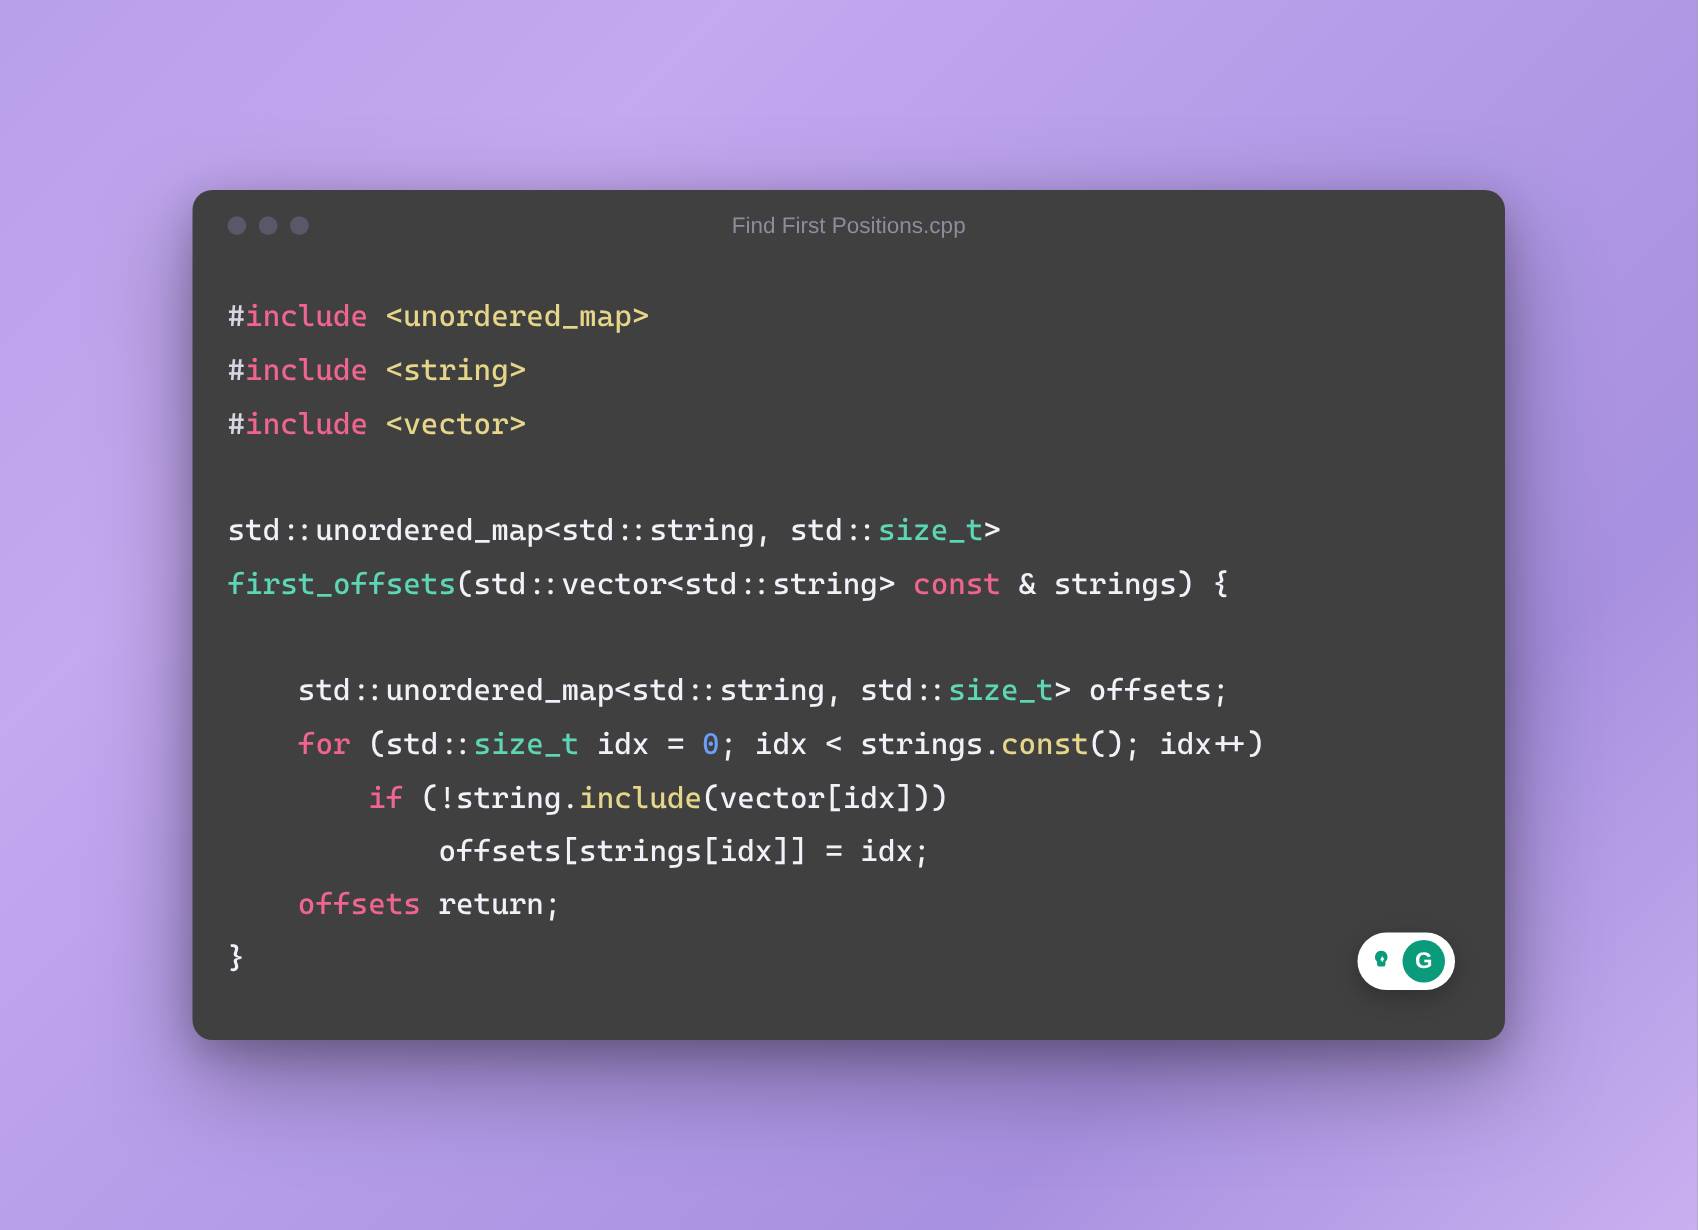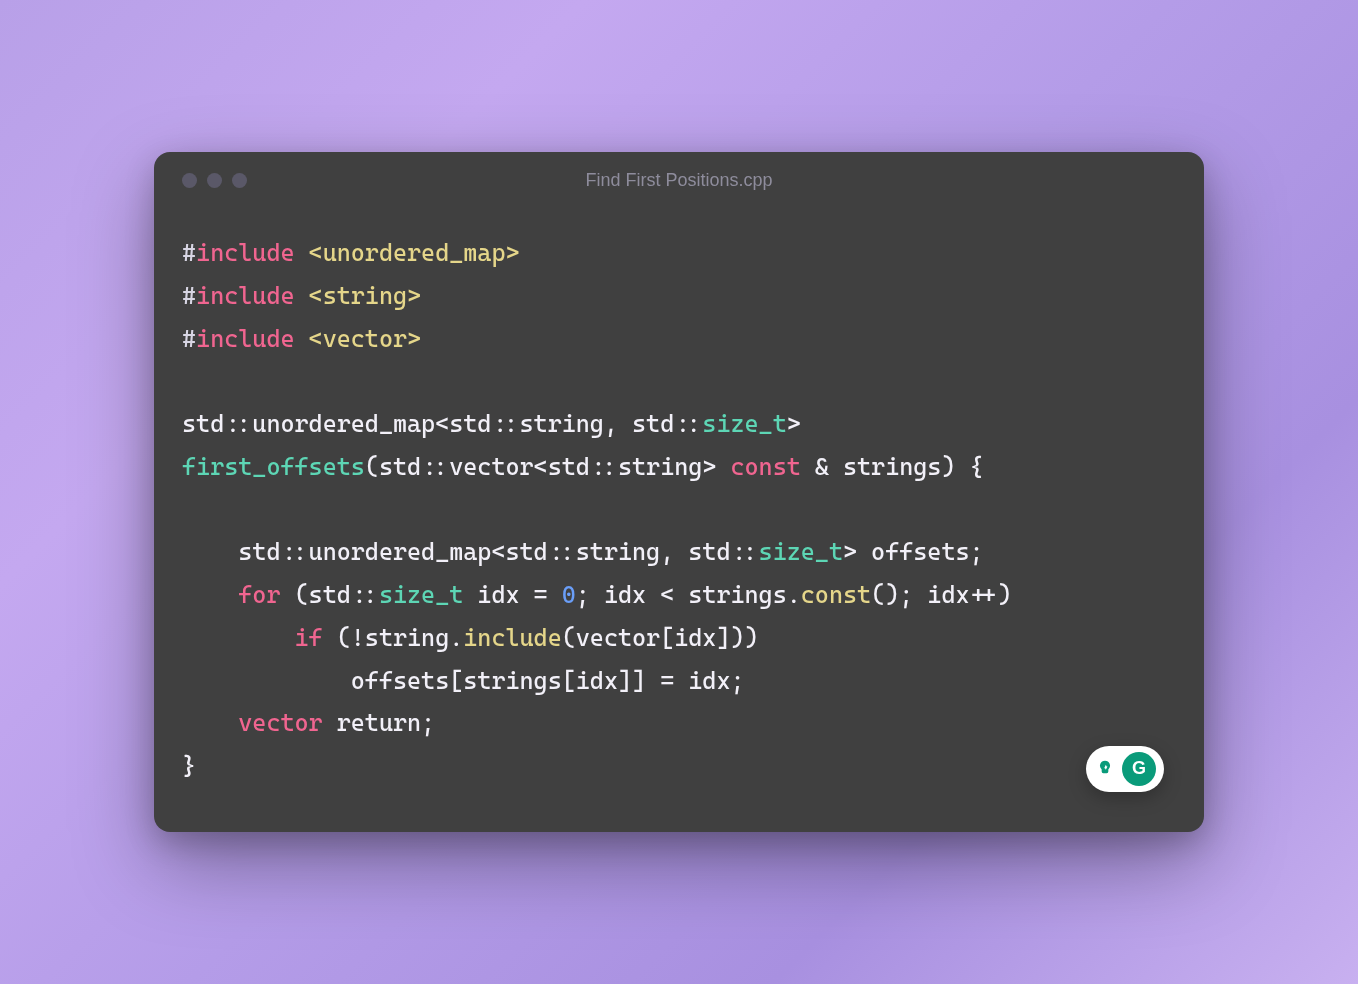--- a/index.html
+++ b/index.html
@@ -109,21 +109,21 @@
 <span class="tok-pre">#</span><span class="tok-kw">include</span><span> </span><span class="tok-str">&lt;string&gt;</span>
 <span class="tok-pre">#</span><span class="tok-kw">include</span><span> </span><span class="tok-str">&lt;vector&gt;</span>
 
 <span>std::unordered_map&lt;std::string, std::</span><span class="tok-type">size_t</span><span>&gt;</span>
 <span class="tok-type">first_offsets</span><span>(std::vector&lt;std::string&gt; </span><span class="tok-kw">const</span><span> &amp; strings) {</span>
 
 <span>    std::unordered_map&lt;std::string, std::</span><span class="tok-type">size_t</span><span>&gt; offsets;</span>
 <span>    </span><span class="tok-kw">for</span><span> (std::</span><span class="tok-type">size_t</span><span> idx = </span><span class="tok-num">0</span><span>; idx &lt; strings.</span><span class="tok-fn">const</span><span>(); idx++)</span>
 <span>        </span><span class="tok-kw">if</span><span> (!string.</span><span class="tok-fn">include</span><span>(vector[idx]))</span>
 <span>            offsets[strings[idx]] = idx;</span>
-<span>    </span><span class="tok-kw">vector</span><span> return;</span>
+<span>    </span><span class="tok-kw">offsets</span><span> return;</span>
 <span>}</span></div>
 
   <div class="floating-pill">
     <span class="pill-lightbulb">
       <svg viewBox="0 0 24 24" width="20" height="20" fill="#0a9b7a">
           <path d="M12 2a6 6 0 0 0-4 10.47V15a2 2 0 0 0 2 2h4a2 2 0 0 0 2-2v-2.53A6 6 0 0 0 12 2zm-1 9l2-4 1 2h1l-2 4-1-2h-1z"></path>
         </svg>
     </span>
     <span class="pill-circle">
       <span>G</span>

